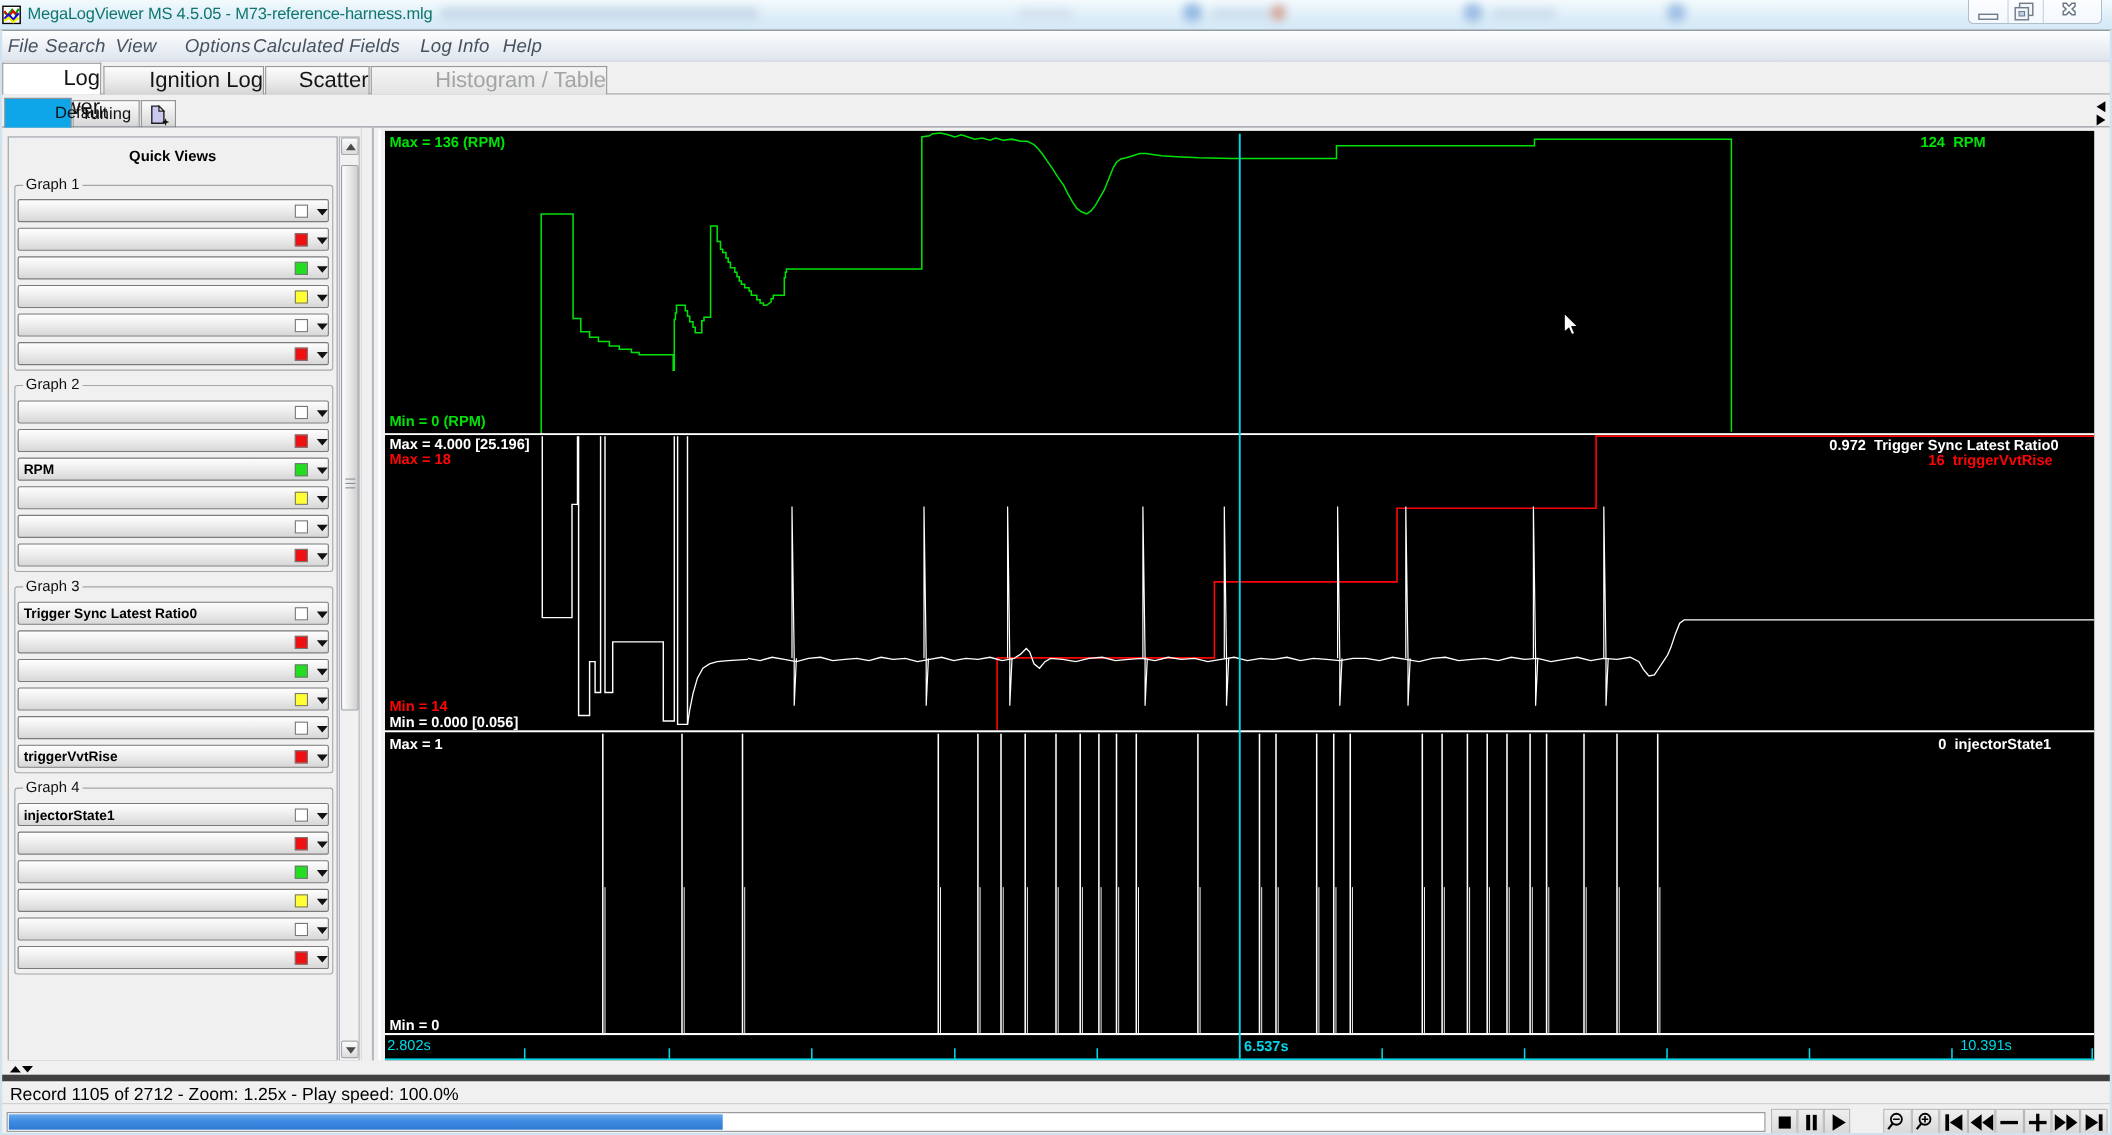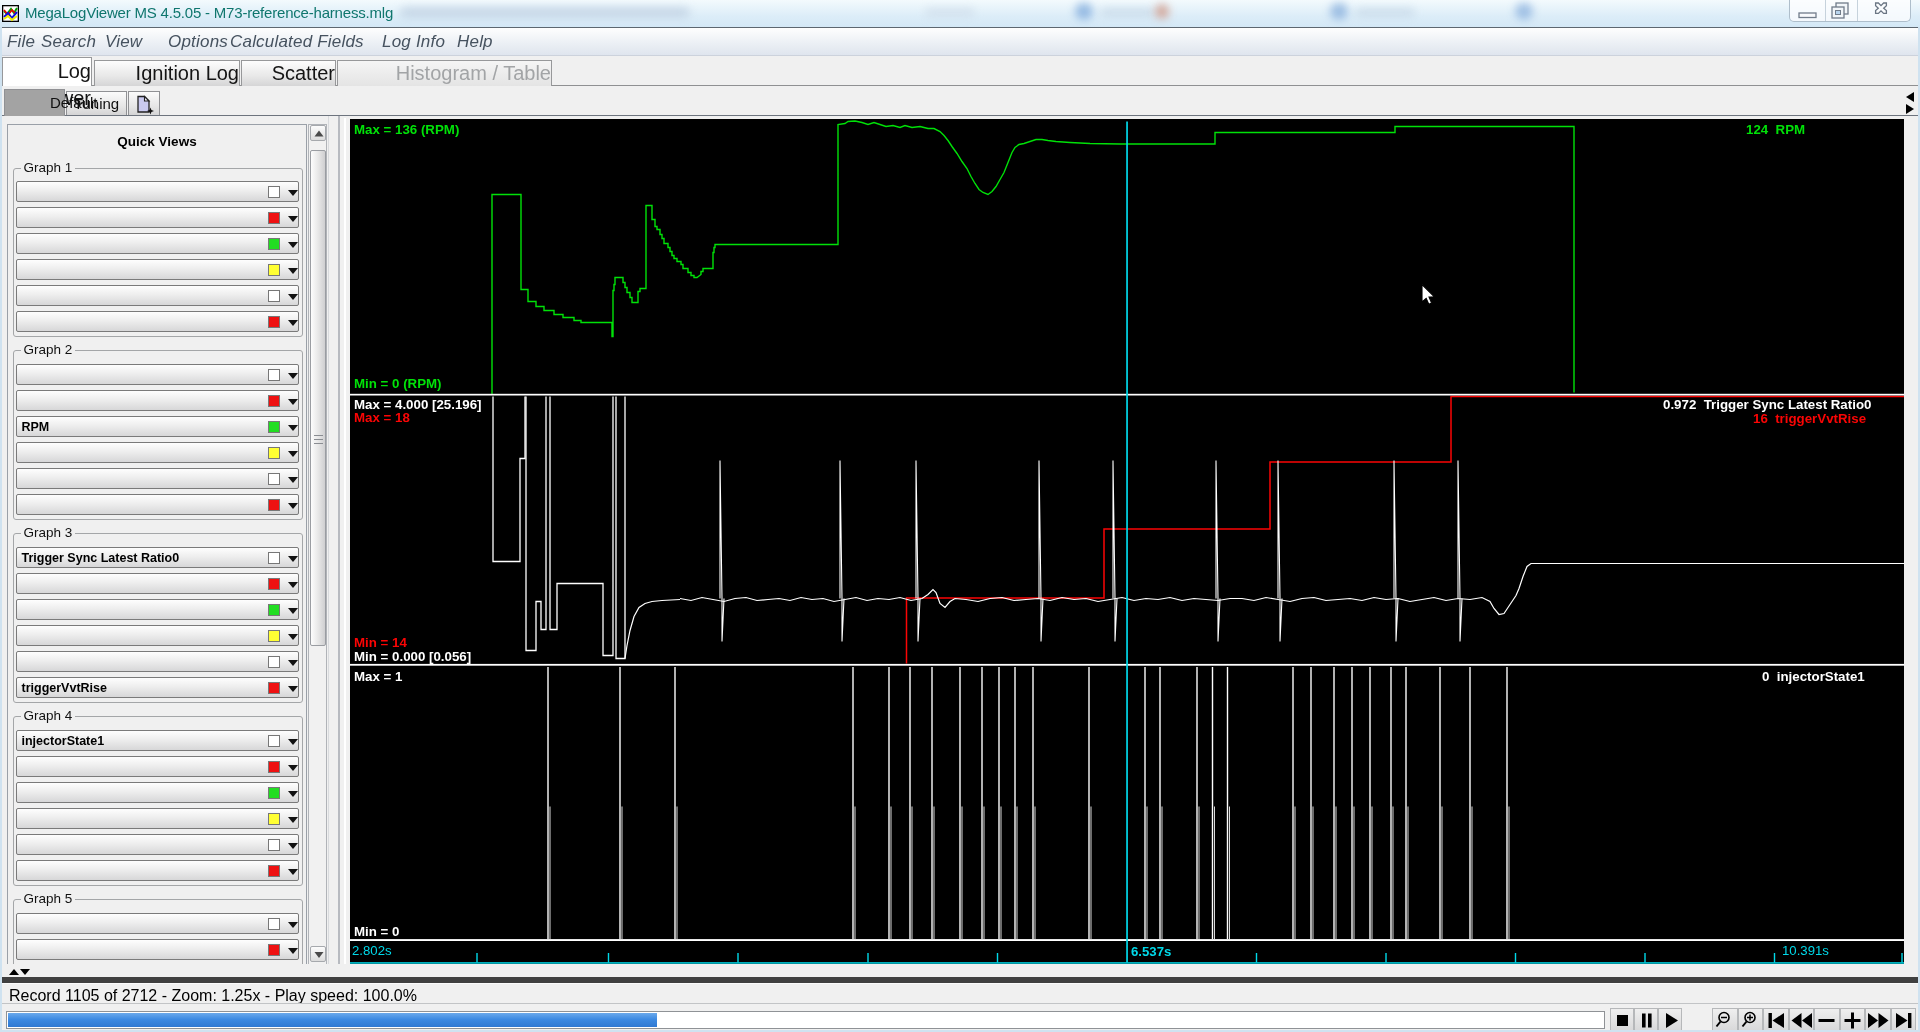--- a/index.html
+++ b/index.html
@@ -18,21 +18,21 @@
 #menubar span { position:absolute; top:3.5px; font-size:17px; letter-spacing:0.2px; color:#46525f;font-style:italic; }
 
 #tabrow1 { position:absolute; left:0; top:56.5px; width:1920px; height:29px; background:#f0f0f0; }
 #tabrow1 .line { position:absolute; left:0; top:28px; width:1920px; height:1px; background:#8f9092; }
 .tab1 { position:absolute; font-size:20px; color:#141414; text-align:right; background:linear-gradient(#fdfdfd,#e8e8e8 60%,#d5d5d6); border:1px solid #97989a; border-bottom:none; }
 .tab1.active { background:#ffffff; top:0.5px; height:28.5px; z-index:3; }
 .tab1.dis { color:#a2a4a6; background:linear-gradient(#f5f5f5,#e4e4e4); }
 
 #tabrow2 { position:absolute; left:0; top:85.5px; width:1920px; height:29.5px; background:#f0f0f0; }
 .tab2 { position:absolute; font-size:15px; color:#101010; text-align:center; background:linear-gradient(#fbfbfb,#e6e6e6 60%,#d2d2d3); border:1px solid #909194; border-bottom:none; }
-.tab2.active { background:#a3a3a3; z-index:3;padding-left:45px; }
+.tab2.active { background:#0ea5e9; z-index:3;padding-left:45px; }
 #contentline { position:absolute; left:0; top:114.8px; width:1918px; height:1.4px; background:#6d747e; }
 #content { position:absolute; left:0; top:116.2px; width:1918px; height:850px; background:#f0f0f0; }
 
 #lpanel { position:absolute; left:7px; top:123.5px; width:300px; height:841px; background:#f0f0f0; border:1px solid #9aa0a8; overflow:hidden; }
 #qv { position:absolute; left:0; top:9px; width:298px; text-align:center; font-size:13.5px; font-weight:bold; color:#000; }
 .grp { position:absolute; left:4.5px; width:290px; border:1px solid #a4a6a8; border-radius:3px; }
 .grp .glab { position:absolute; left:7px; top:-9px; background:#f0f0f0; padding:0 3px; font-size:13.5px; color:#111; }
 .cb { position:absolute; left:2px; width:283px; height:21px; background:linear-gradient(#fefefe,#eeeeee 45%,#d7d7d8); border:1px solid #7a7a7a; border-radius:2px; }
 .cb .t { position:absolute; left:5px; top:3px; font-size:12.5px; font-weight:bold; color:#000; }
 .sw { position:absolute; left:251px; top:4px; width:12px; height:12px; border:1px solid #777; }
@@ -232,31 +232,20 @@
       </div>
 <div class="cb" style="top:91.5px">
         <span class="sw y"></span>
         <span class="arr"></span>
       </div>
 <div class="cb" style="top:117.5px">
         <span class="sw w"></span>
         <span class="arr"></span>
       </div>
 <div class="cb" style="top:143.5px">
-        <span class="sw r"></span>
-        <span class="arr"></span>
-      </div>
-</div>
-<div class="grp" style="top:774.0px;height:87.5px">
-      <span class="glab">Graph 5</span>
-<div class="cb" style="top:13.5px">
-        <span class="sw w"></span>
-        <span class="arr"></span>
-      </div>
-<div class="cb" style="top:39.5px">
         <span class="sw r"></span>
         <span class="arr"></span>
       </div>
 </div>
 </div>
 <div id="sbar">
   <div class="sbtn" style="top:0.5px"><svg width="16" height="16">
         <polygon points="8,4.5 12.5,10.5 3.5,10.5" fill="#4a4a4a"></polygon>
       </svg></div>
   <div id="sthumb">

